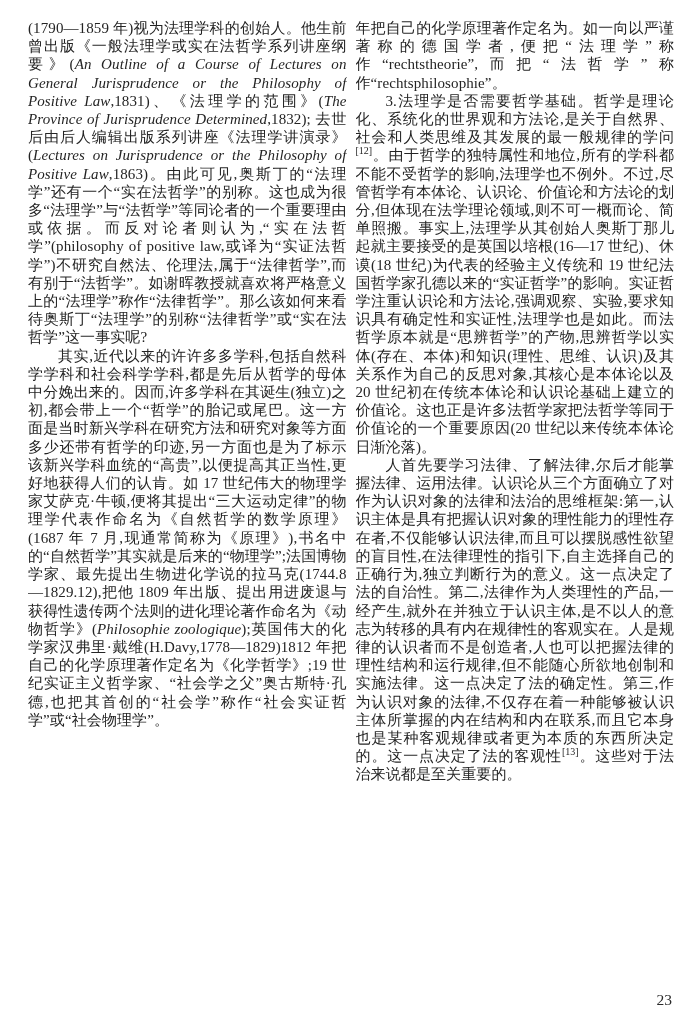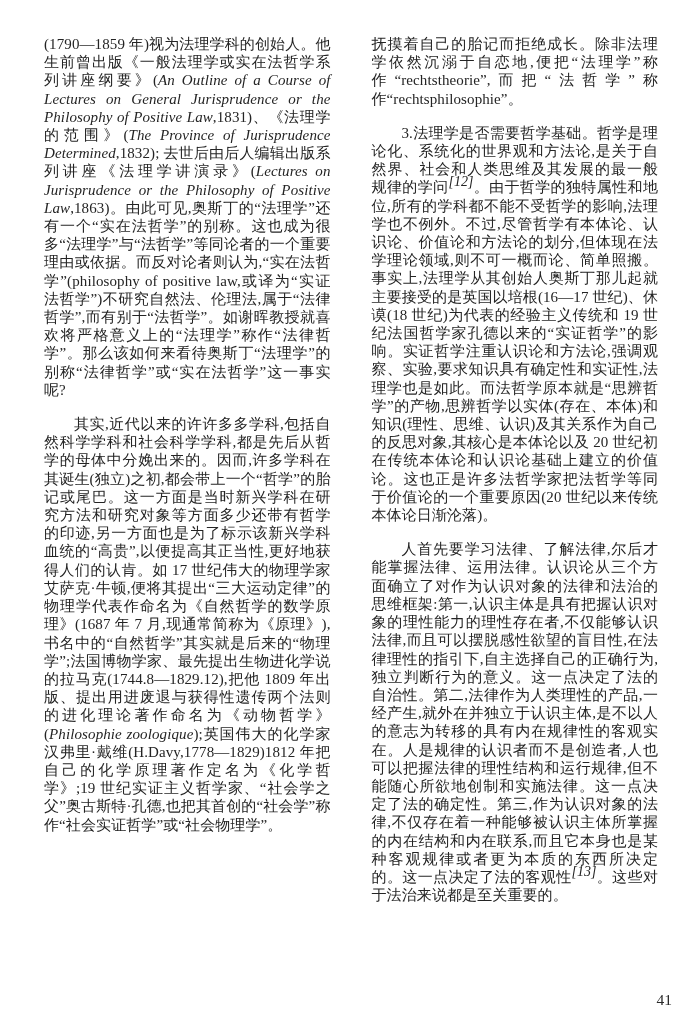--- a/index.html
+++ b/index.html
@@ -25,54 +25,53 @@
   .col {
     width: 319px;
     height: 968px;
     overflow: hidden;
     text-align: justify;
     font-size: 15px;
     line-height: 18.2px;
     letter-spacing: 0.1px;
   }
   .col p.para {
-    margin: 16px;
+    margin: 0;
     word-break: break-word;
   }
   .col p.indent {
     text-indent: 2em;
   }
   i.lat {
     font-family: "Liberation Serif", "DejaVu Serif", serif;
     font-style: italic;
   }
   sup.fn {
-    font-size: 14px;
+    font-size: 10px;
     line-height: 0;
     vertical-align: super;
     letter-spacing: 0;
-    font-style: italic;
   }
   .page-number {
     position: absolute;
     right: 28px;
     bottom: 12px;
     font-size: 15.5px;
     color: #2a2a2a;
   }
 </style>
 </head>
 <body>
 
 <div class="page">
   <div class="columns">
     <div class="col">
         <p class="para"><span>(1790—1859 年)视为法理学科的创始人。他生前曾出版《一般法理学或实在法哲学系列讲座纲要》(</span><i class="lat">An Outline of a Course of Lectures on General Jurisprudence or the Philosophy of Positive Law</i><span>,1831)、《法理学的范围》(</span><i class="lat">The Province of Jurisprudence Determined</i><span>,1832); 去世后由后人编辑出版系列讲座《法理学讲演录》(</span><i class="lat">Lectures on Jurisprudence or the Philosophy of Positive Law</i><span>,1863)。由此可见,奥斯丁的“法理学”还有一个“实在法哲学”的别称。这也成为很多“法理学”与“法哲学”等同论者的一个重要理由或依据。而反对论者则认为,“实在法哲学”(philosophy of positive law,或译为“实证法哲学”)不研究自然法、伦理法,属于“法律哲学”,而有别于“法哲学”。如谢晖教授就喜欢将严格意义上的“法理学”称作“法律哲学”。那么该如何来看待奥斯丁“法理学”的别称“法律哲学”或“实在法哲学”这一事实呢?</span></p>
         <p class="para indent"><span>其实,近代以来的许许多多学科,包括自然科学学科和社会科学学科,都是先后从哲学的母体中分娩出来的。因而,许多学科在其诞生(独立)之初,都会带上一个“哲学”的胎记或尾巴。这一方面是当时新兴学科在研究方法和研究对象等方面多少还带有哲学的印迹,另一方面也是为了标示该新兴学科血统的“高贵”,以便提高其正当性,更好地获得人们的认肯。如 17 世纪伟大的物理学家艾萨克·牛顿,便将其提出“三大运动定律”的物理学代表作命名为《自然哲学的数学原理》(1687 年 7 月,现通常简称为《原理》),书名中的“自然哲学”其实就是后来的“物理学”;法国博物学家、最先提出生物进化学说的拉马克(1744.8—1829.12),把他 1809 年出版、提出用进废退与获得性遗传两个法则的进化理论著作命名为《动物哲学》(</span><i class="lat">Philosophie zoologique</i><span>);英国伟大的化学家汉弗里·戴维(H.Davy,1778—1829)1812 年把自己的化学原理著作定名为《化学哲学》;19 世纪实证主义哲学家、“社会学之父”奥古斯特·孔德,也把其首创的“社会学”称作“社会实证哲学”或“社会物理学”。</span></p>
       </div>
     <div class="col">
-        <p class="para"><span>抚摸着自己的胎记而拒绝成长。除非法理学依然沉溺于自恋地,便把“法理学”称作“rechtstheorie”,而把“法哲学”称作“rechtsphilosophie”。</span></p>
+        <p class="para"><span>年把自己的化学原理著作定名为。如一向以严谨著称的德国学者,便把“法理学”称作“rechtstheorie”,而把“法哲学”称作“rechtsphilosophie”。</span></p>
         <p class="para indent"><span>3.法理学是否需要哲学基础。哲学是理论化、系统化的世界观和方法论,是关于自然界、社会和人类思维及其发展的最一般规律的学问</span><sup class="fn">[12]</sup><span>。由于哲学的独特属性和地位,所有的学科都不能不受哲学的影响,法理学也不例外。不过,尽管哲学有本体论、认识论、价值论和方法论的划分,但体现在法学理论领域,则不可一概而论、简单照搬。事实上,法理学从其创始人奥斯丁那儿起就主要接受的是英国以培根(16—17 世纪)、休谟(18 世纪)为代表的经验主义传统和 19 世纪法国哲学家孔德以来的“实证哲学”的影响。实证哲学注重认识论和方法论,强调观察、实验,要求知识具有确定性和实证性,法理学也是如此。而法哲学原本就是“思辨哲学”的产物,思辨哲学以实体(存在、本体)和知识(理性、思维、认识)及其关系作为自己的反思对象,其核心是本体论以及 20 世纪初在传统本体论和认识论基础上建立的价值论。这也正是许多法哲学家把法哲学等同于价值论的一个重要原因(20 世纪以来传统本体论日渐沦落)。</span></p>
         <p class="para indent"><span>人首先要学习法律、了解法律,尔后才能掌握法律、运用法律。认识论从三个方面确立了对作为认识对象的法律和法治的思维框架:第一,认识主体是具有把握认识对象的理性能力的理性存在者,不仅能够认识法律,而且可以摆脱感性欲望的盲目性,在法律理性的指引下,自主选择自己的正确行为,独立判断行为的意义。这一点决定了法的自治性。第二,法律作为人类理性的产品,一经产生,就外在并独立于认识主体,是不以人的意志为转移的具有内在规律性的客观实在。人是规律的认识者而不是创造者,人也可以把握法律的理性结构和运行规律,但不能随心所欲地创制和实施法律。这一点决定了法的确定性。第三,作为认识对象的法律,不仅存在着一种能够被认识主体所掌握的内在结构和内在联系,而且它本身也是某种客观规律或者更为本质的东西所决定的。这一点决定了法的客观性</span><sup class="fn">[13]</sup><span>。这些对于法治来说都是至关重要的。</span></p>
       </div>
   </div>
-  <div class="page-number">41</div>
+  <div class="page-number">23</div>
 </div>
 
 </body></html>

